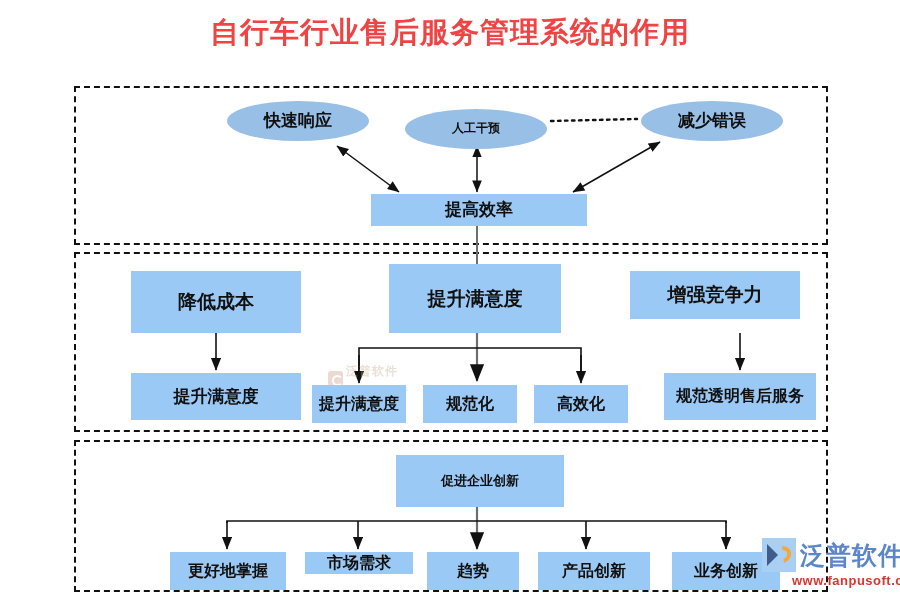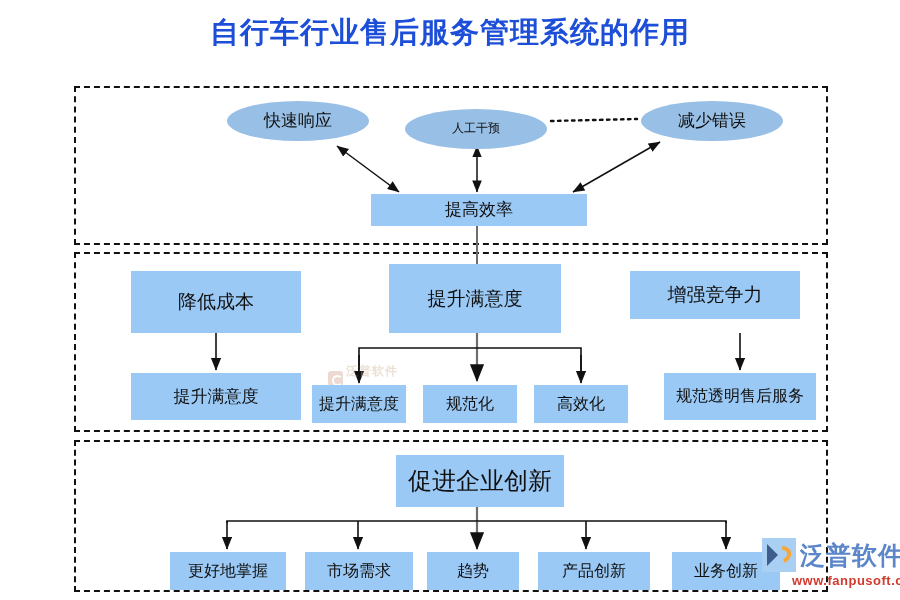--- a/index.html
+++ b/index.html
@@ -17,42 +17,42 @@
   }
 
   
   .title {
     position: absolute;
     left: 0; top: 12px;
     width: 900px;
     text-align: center;
     font-size: 29px;
     font-weight: bold;
-    color: #1d4ed8;
+    color: #ef4444;
     letter-spacing: 1px;
     line-height: 40px;
     white-space: nowrap;
   }
 
   
   .panel {
     position: absolute;
     border: 2px dashed #111111;
     background: transparent;
   }
   #panel-top    { left: 74px;  top: 86px;  width: 754px; height: 159px; }
   #panel-mid    { left: 74px;  top: 252px; width: 754px; height: 180px; }
   #panel-bottom { left: 74px;  top: 440px; width: 754px; height: 152px; }
 
   
   .node {
     position: absolute;
     background: #9BC9F5;
     color: #101010;
-    font-weight: normal;
+    font-weight: bold;
     display: flex;
     align-items: center;
     justify-content: center;
     text-align: left;
     line-height: 1.15;
     white-space: nowrap;
     z-index: 4;
   }
   .ellipse {
     background: #98BFE6;
@@ -71,23 +71,23 @@
   #n-sat    { left: 389px; top: 264px; width: 172px; height: 69px; font-size: 19px; }
   #n-comp   { left: 630px; top: 271px; width: 170px; height: 48px; font-size: 19px; }
   
   #n-dup    { left: 131px; top: 373px; width: 170px; height: 47px; font-size: 17px; }
   #n-qc     { left: 312px; top: 385px; width:  94px; height: 38px; font-size: 16px; }
   #n-std    { left: 423px; top: 385px; width:  94px; height: 38px; font-size: 16px; }
   #n-high   { left: 534px; top: 385px; width:  94px; height: 38px; font-size: 16px; }
   #n-trans  { left: 664px; top: 373px; width: 152px; height: 47px; font-size: 16px; }
 
   
-  #n-innov  { left: 396px; top: 455px; width: 168px; height: 52px; font-size: 24px; }
+  #n-innov  { left: 396px; top: 455px; width: 168px; height: 52px; font-size: 13px; }
   #n-b1     { left: 170px; top: 552px; width: 116px; height: 38px; font-size: 16px; }
-  #n-b2     { left: 305px; top: 552px; width: 108px; height: 38px; font-size: 16px; }
+  #n-b2     { left: 305px; top: 552px; width: 108px; height: 22px; font-size: 16px; }
   #n-b3     { left: 427px; top: 552px; width:  92px; height: 38px; font-size: 16px; }
   #n-b4     { left: 530px; top: 552px; width: 112px; height: 38px; font-size: 16px; margin-left: 8px; }
   #n-b5     { left: 672px; top: 552px; width: 108px; height: 38px; font-size: 16px; }
 
   
   #wires {
     position: absolute;
     left: 0; top: 0;
     width: 900px; height: 600px;
     z-index: 2;

